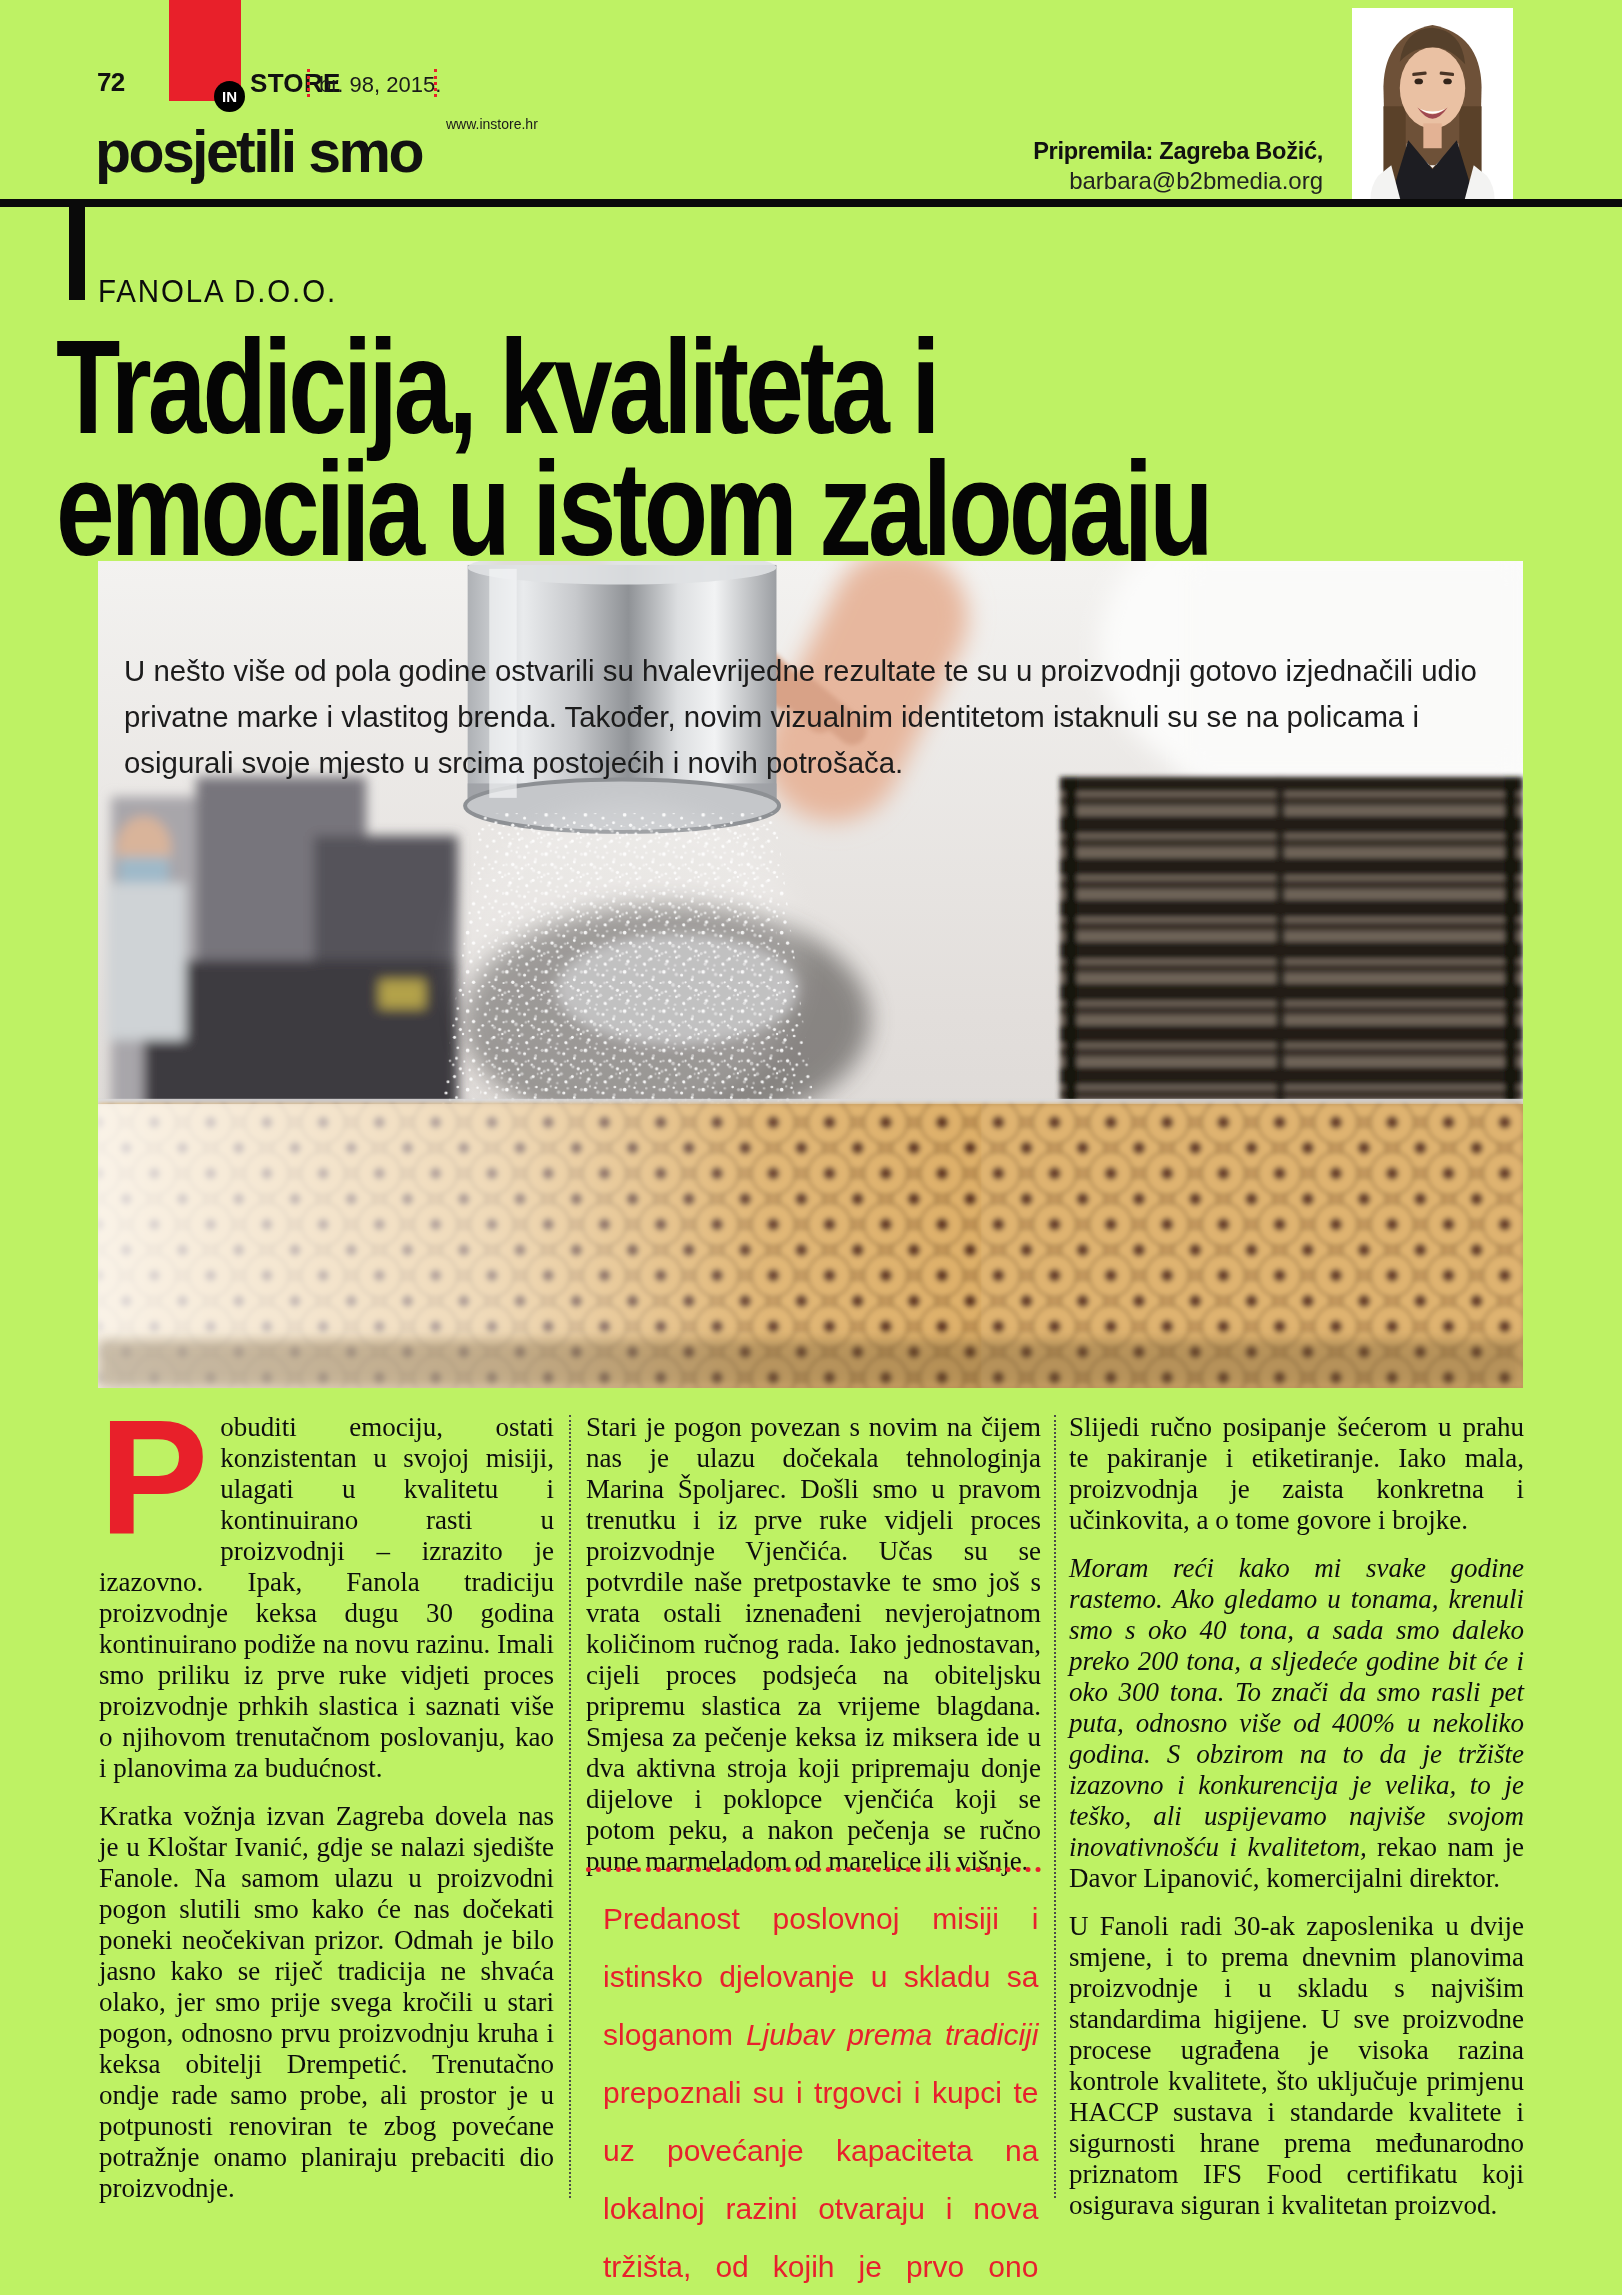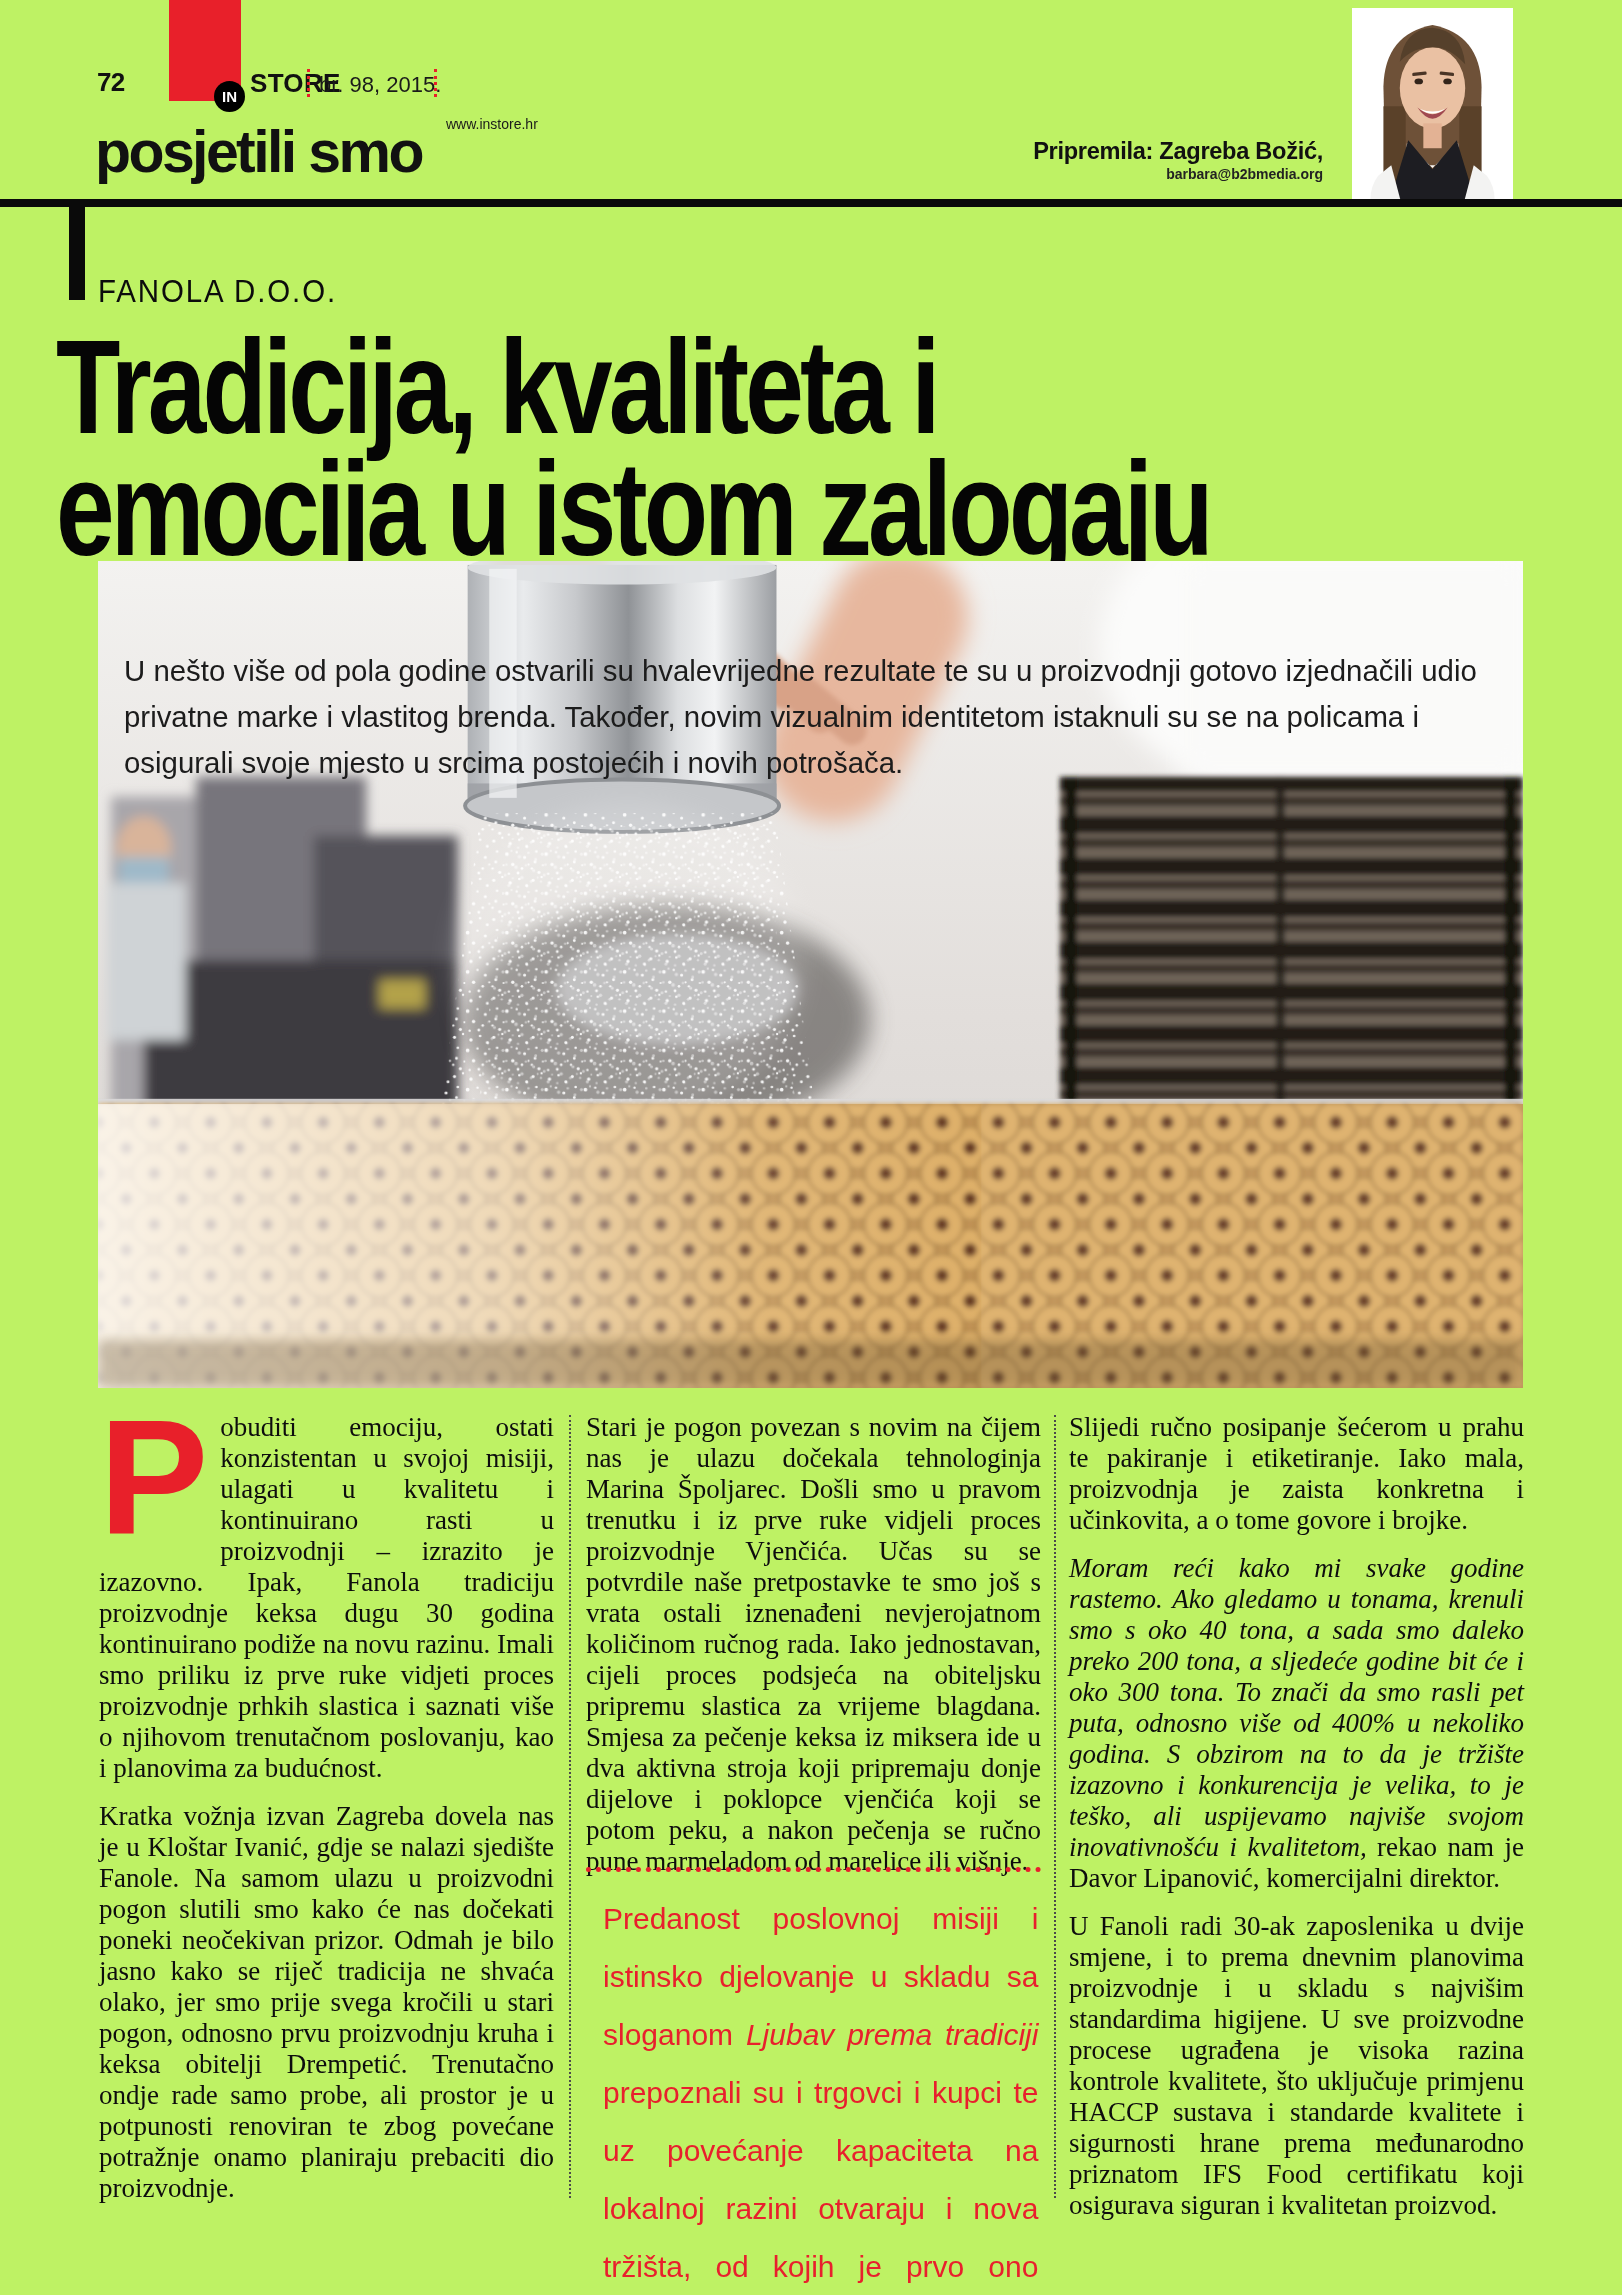--- a/index.html
+++ b/index.html
@@ -12,21 +12,21 @@
   .logo-red{left:169px;top:0;width:72px;height:101px;background:#e8202a;}
   .logo-circle{left:214px;top:81px;width:31px;height:31px;border-radius:50%;background:#000;
                color:#fff;font-weight:800;font-size:15px;display:flex;align-items:center;justify-content:center;}
   .logo-store{left:250px;top:68px;font-size:26px;font-weight:800;letter-spacing:0.3px;}
   .hsep{width:0;height:27.5px;border-left:3.3px dotted #e8202a;top:69px;}
   .issue{left:319px;top:72px;font-size:22px;color:#1a1a1a;}
   .site{left:446px;top:72px;font-size:14px;color:#1a1a1a;margin-top:44px;}
   .section-title{left:95px;top:118px;font-size:59px;font-weight:800;letter-spacing:-2.6px;}
   .author{left:844px;top:137px;width:479px;text-align:right;line-height:1.25;}
   .author b{font-size:23.6px;letter-spacing:-0.3px;}
-  .author span{font-size:14px;font-weight:700;color:#222;}
+  .author span{font-size:24px;font-weight:400;color:#222;}
   .topbar{left:0;top:199px;width:1623px;height:7.9px;background:#0a0a0a;}
   .kicker-tick{left:69px;top:207px;width:15.7px;height:93px;background:#0a0a0a;}
   .kicker{left:98px;top:274px;font-size:31px;font-weight:300;letter-spacing:2px;color:#0c0c0c;
           transform:scaleX(.95);transform-origin:0 0;white-space:nowrap;}
 
   
   .headline{left:56px;top:326px;font-weight:800;font-size:124px;line-height:113px;letter-spacing:-4.6px;
             color:#050505;transform:scale(.85,1.08);transform-origin:0 0;white-space:nowrap;}
 
   

